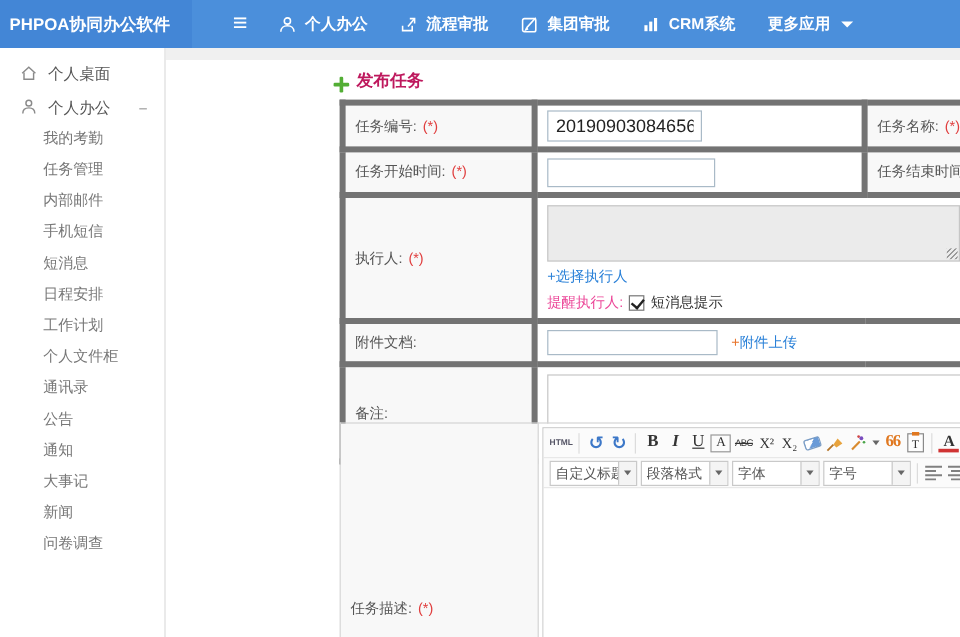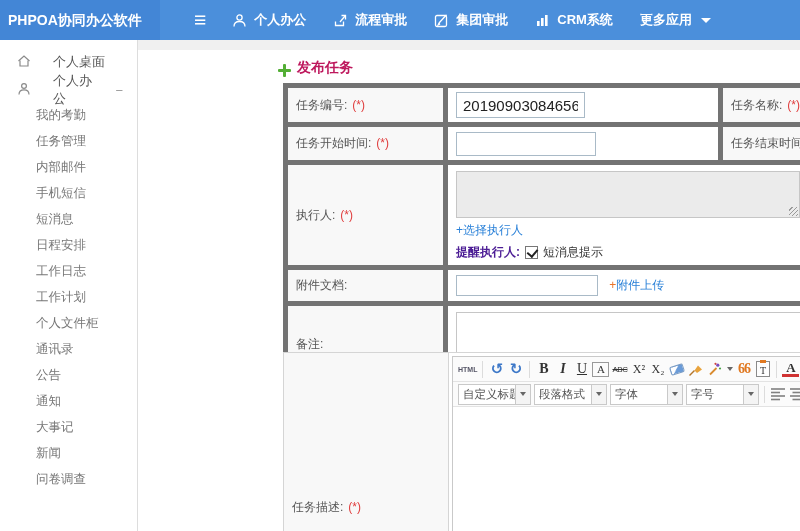--- a/index.html
+++ b/index.html
@@ -17,21 +17,21 @@
   .hamburger { color:#fff; font-size:21px; margin-left:34px; cursor:pointer; line-height:40px; }
   .topmenu { display:flex; margin-left:26px; gap:27px; align-items:center; }
   .topmenu-item { color:#fff; font-size:13px; font-weight:bold; display:flex;
     align-items:center; gap:7px; cursor:pointer; white-space:nowrap; }
   .topmenu-item svg { display:block; }
   .caret-down { width:0; height:0; border-left:5px solid transparent;
     border-right:5px solid transparent; border-top:5px solid #fff; margin-left:2px; }
   
   .sidebar { position:absolute; top:40px; left:0; width:138px; height:491px;
     background:#fff; border-right:1px solid #ddd; z-index:10; overflow:hidden; }
-  .side-item { display:flex; align-items:center; gap:22px; padding:0 14px 0 17px;
+  .side-item { display:flex; align-items:center; gap:9px; padding:0 14px 0 17px;
     height:28px; color:#555; font-size:13px; cursor:pointer; }
   .side-item.first { margin-top:8px; }
   .side-item .sign { margin-left:auto; color:#999; font-size:13px; }
   .sub-list { margin-top:-2px; }
   .sub-item { display:flex; align-items:center; padding:0 14px 0 36px; height:26px;
     line-height:26px; color:#777; font-size:12.5px; cursor:pointer; white-space:nowrap; }
   .sub-item .sign { margin-left:auto; color:#999; }
   
   .main { position:absolute; top:40px; left:138px; width:662px; height:491px;
     background:#f0f0f0; }
@@ -59,21 +59,21 @@
   .exec-box { position:relative; width:344px; height:47px; background:#ebebeb;
     border:1px solid #c6c6c6; margin:2px 0 4px 0; }
   .exec-box::after { content:""; position:absolute; right:1px; bottom:1px;
     width:9px; height:9px;
     background:repeating-linear-gradient(135deg, transparent 0 2px, #9a9a9a 2px 3px); }
   .remark-box { width:540px; height:64px; background:#fff; border:1px solid #c6c6c6;
     margin:2px 0; }
   a.blue-link { color:#2a81d8; font-size:12px; text-decoration:none; cursor:pointer; }
   .orange-plus { color:#e8742a; }
   .remind-row { display:flex; align-items:center; gap:5px; margin-top:5px; }
-  .remind-lbl { font-weight:bold; color:#4c1d95; font-size:12px; }
+  .remind-lbl { font-weight:normal; color:#ec4899; font-size:12px; }
   .checkbox { width:13px; height:13px; border:1px solid #777; background:#fff;
     position:relative; cursor:pointer; flex:0 0 13px; }
   .checkbox::after { content:""; position:absolute; left:3px; top:0px; width:5px;
     height:8px; border-right:2px solid #222; border-bottom:2px solid #222;
     transform:rotate(40deg); }
   .cbx-lbl { color:#333; font-size:12px; }
   
   table.desc { position:absolute; left:145px; top:302px; width:1000px;
     border-collapse:collapse; table-layout:fixed; }
   table.desc td { border:1px solid #d5d5d5; font-size:12px; color:#555;
@@ -209,23 +209,20 @@
       </div>
 
       <div class="sub-item">
         <span>短消息</span>
       </div>
 
       <div class="sub-item">
         <span>日程安排</span>
       </div>
 
-      <div class="sub-item">
-        <span>工作日志</span>
-      </div>
 
       <div class="sub-item">
         <span>工作计划</span>
       </div>
 
       <div class="sub-item">
         <span>个人文件柜</span>
       </div>
 
       <div class="sub-item">

